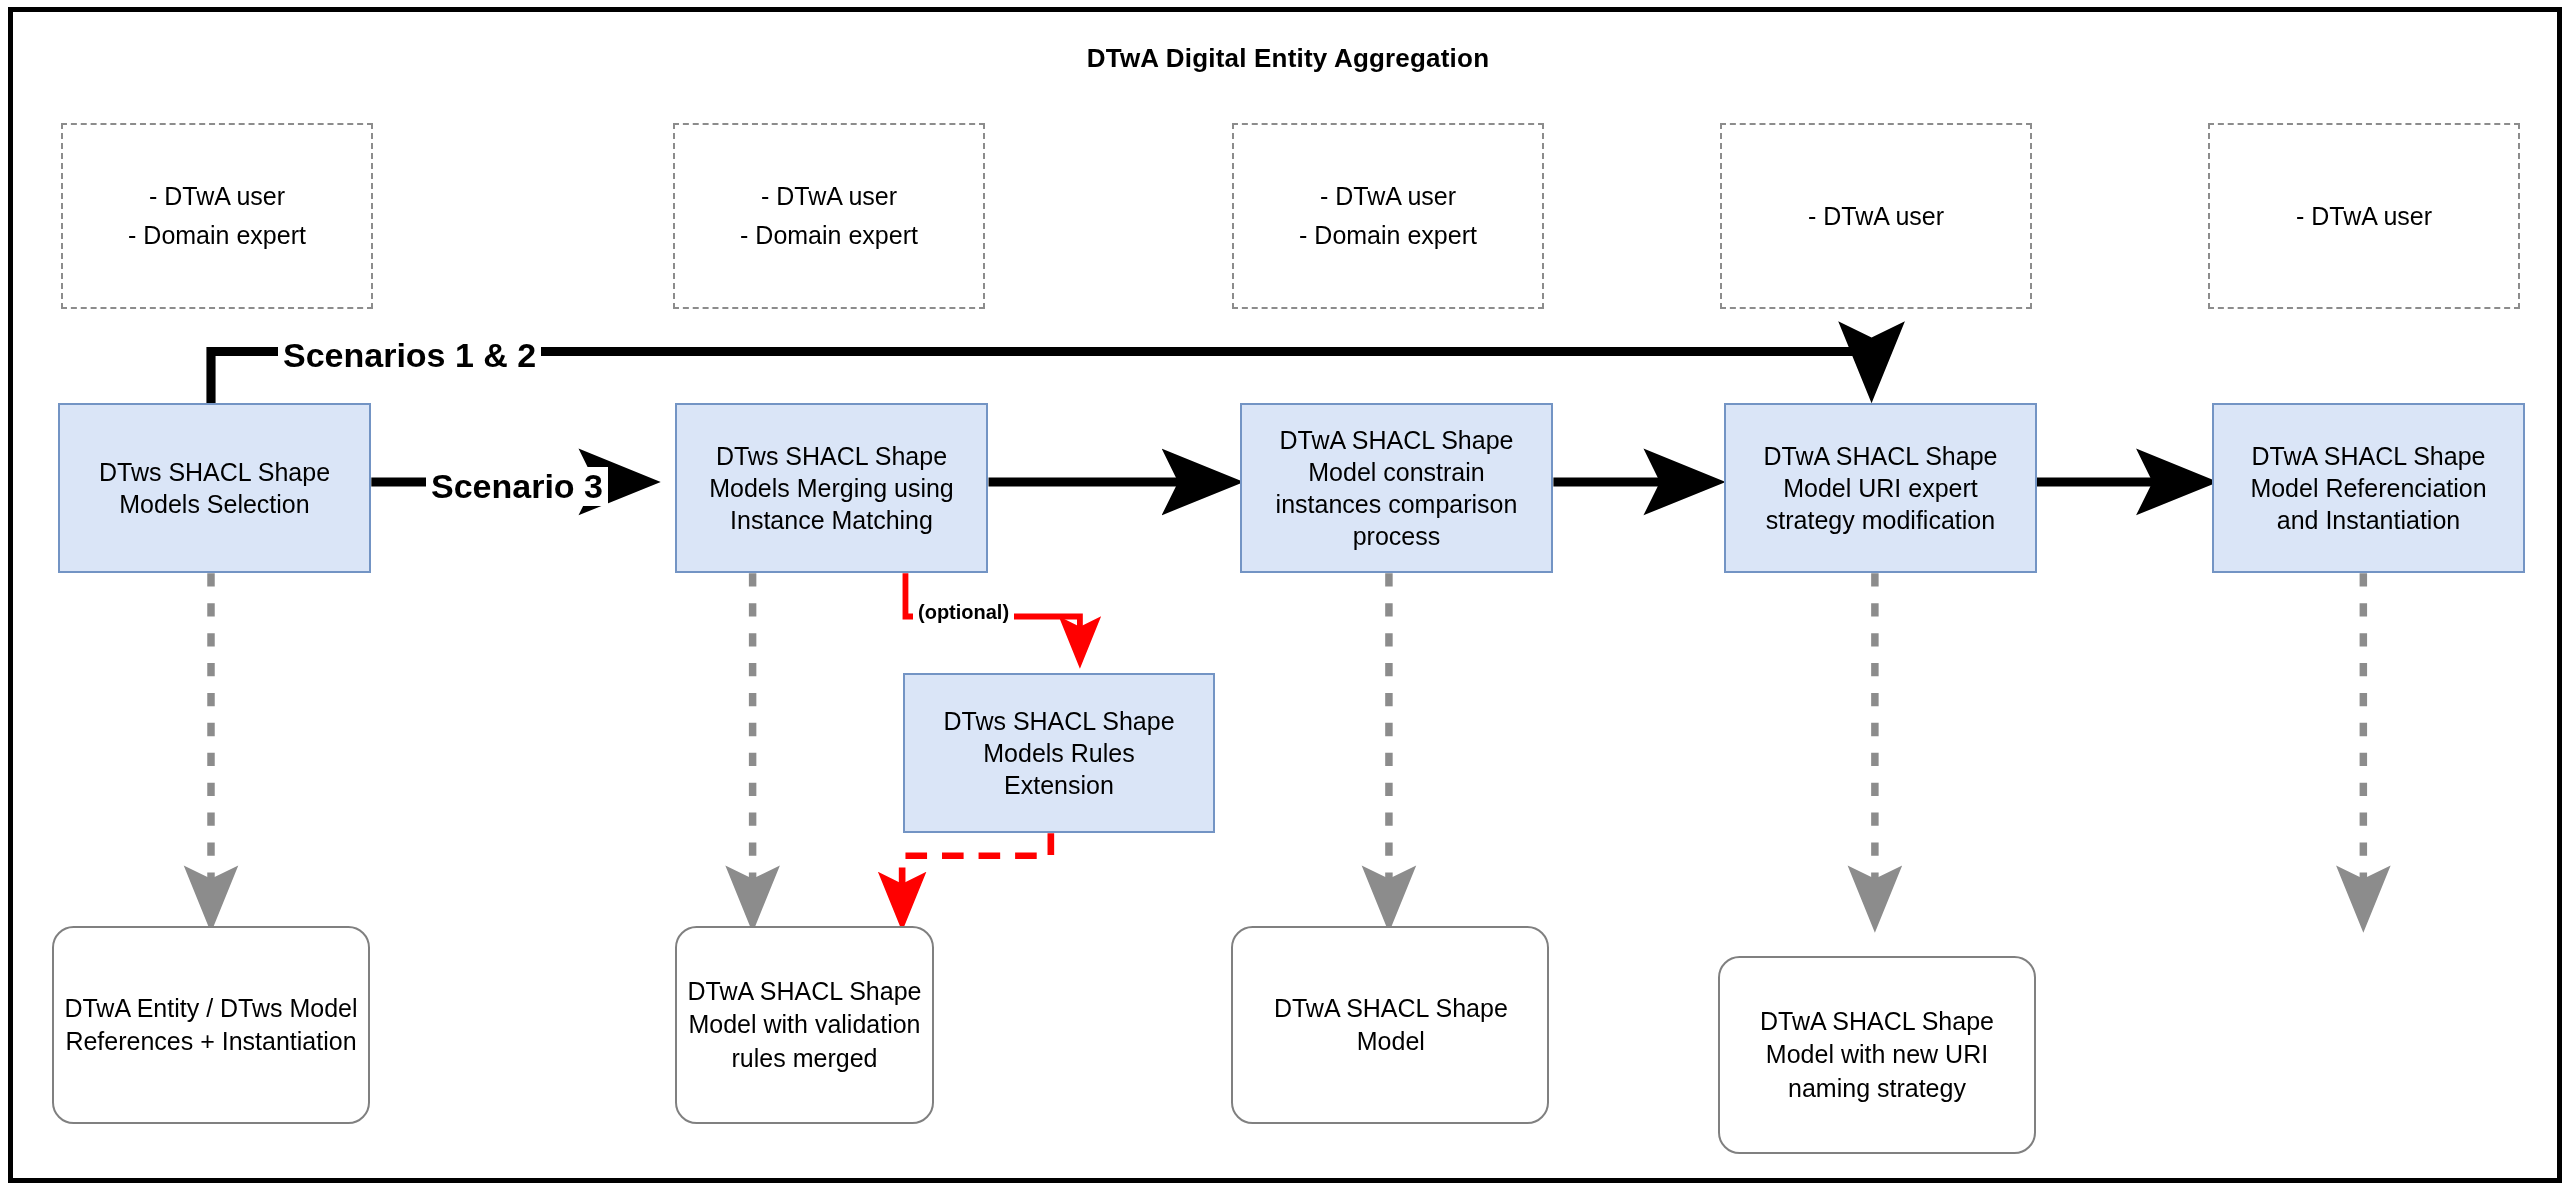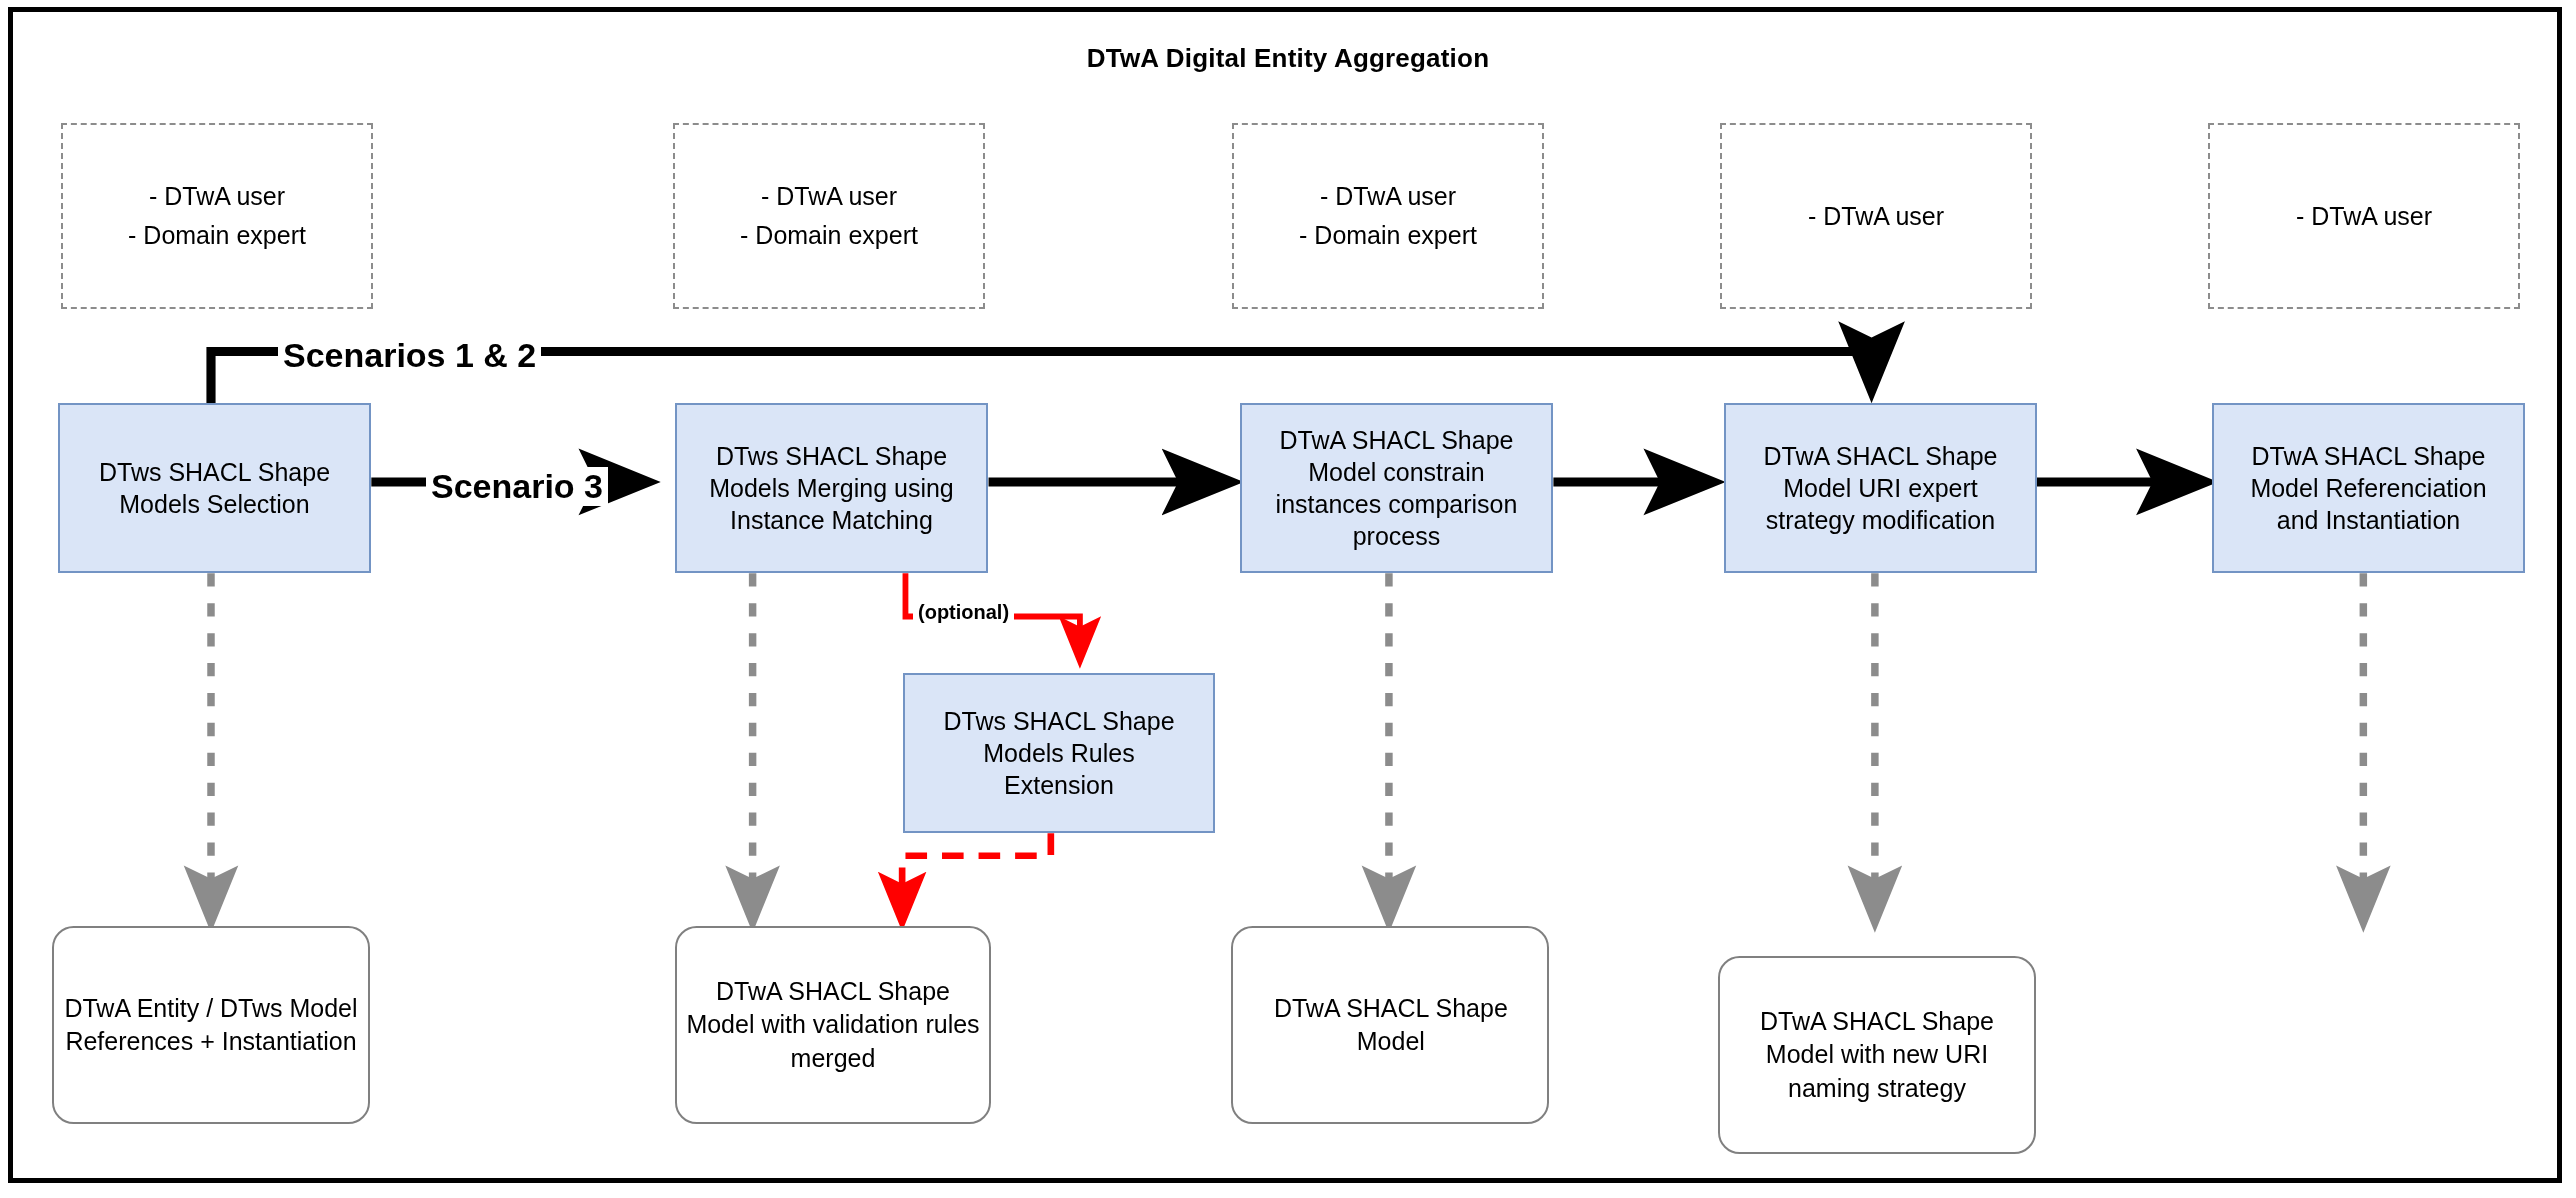--- a/index.html
+++ b/index.html
@@ -237,21 +237,21 @@
   </div>
 
   <div class="artifact-box" style="left:52px; top:926px; width:318px; height:198px;">
     <div>
       <span>DTwA Entity / DTws</span>
       <span>Model References +</span>
       <span>Instantiation</span>
     </div>
   </div>
 
-  <div class="artifact-box" style="left:675px; top:926px; width:316px; height:198px;">
+  <div class="artifact-box" style="left:675px; top:926px; width:259px; height:198px;">
     <div>
       <span>DTwA SHACL Shape</span>
       <span>Model with validation</span>
       <span>rules merged</span>
     </div>
   </div>
 
   <div class="artifact-box" style="left:1231px; top:926px; width:318px; height:198px;padding-left:10px;">
     <div>
       <span>DTwA SHACL Shape</span>

